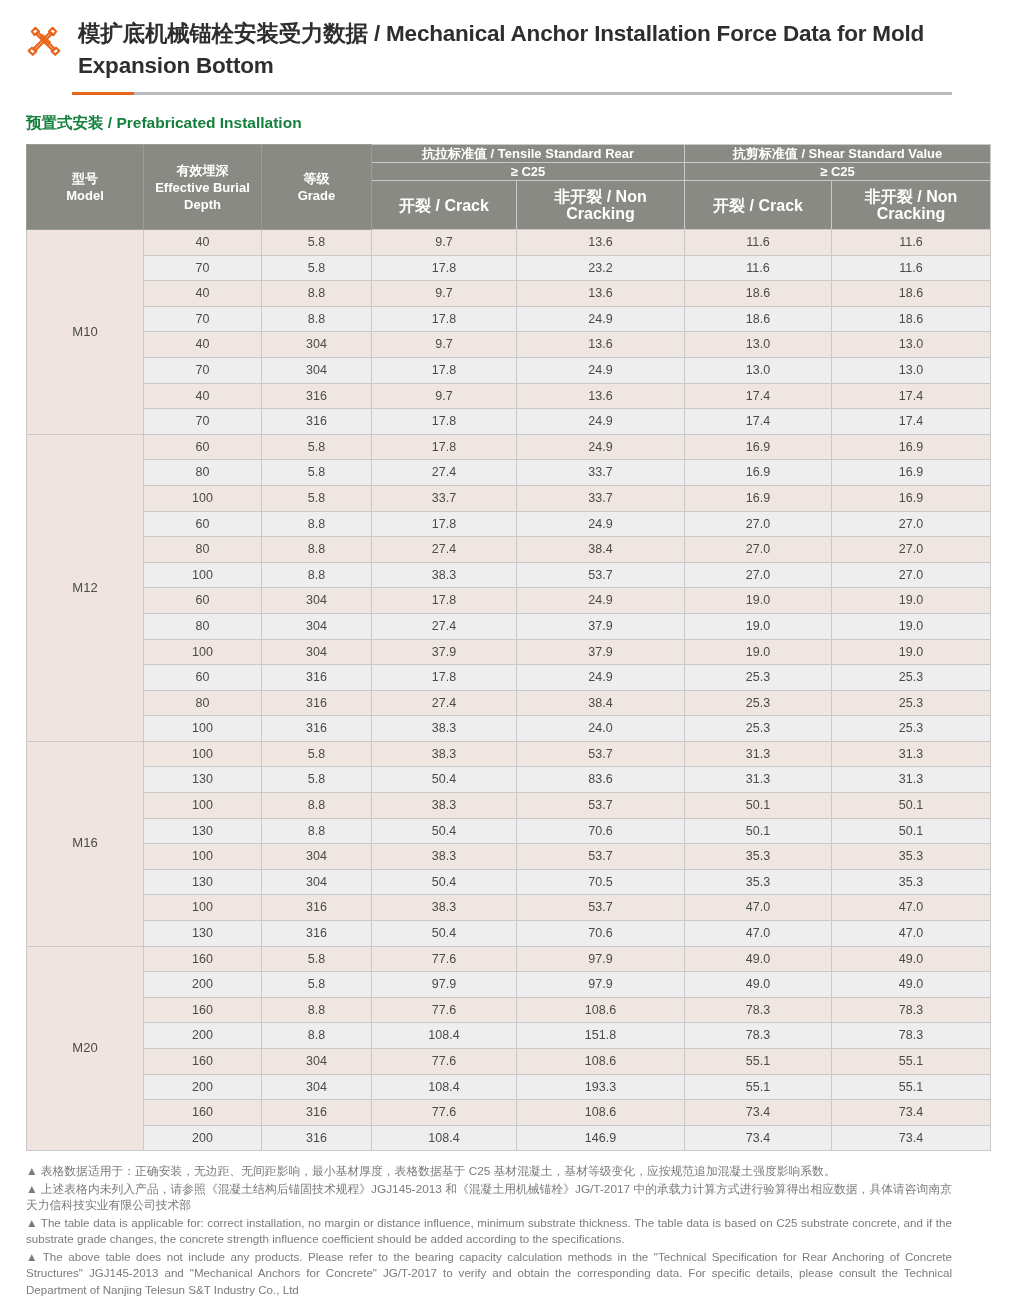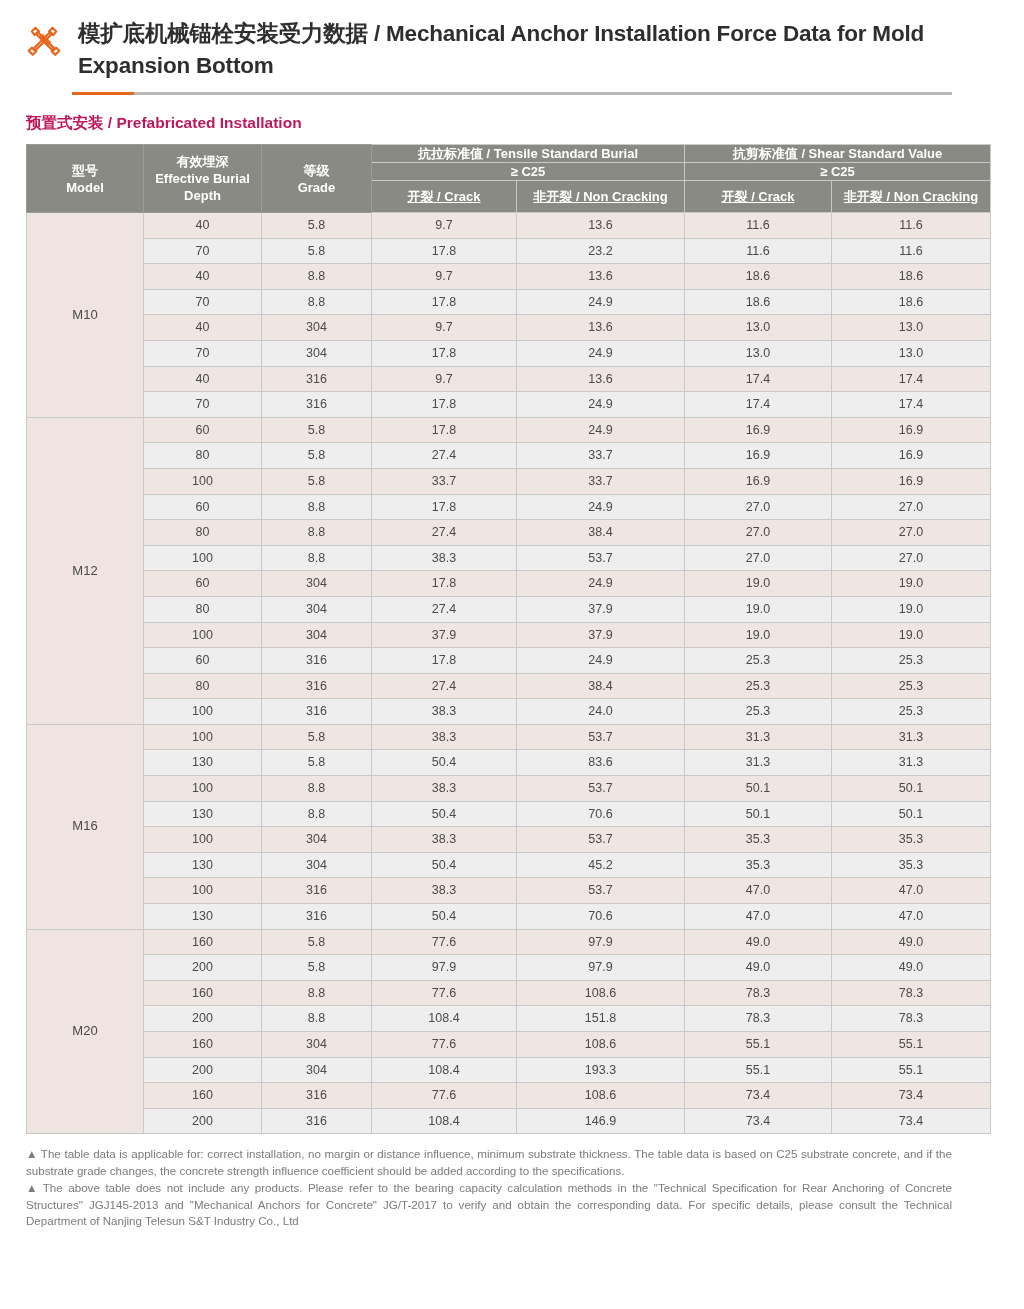--- a/index.html
+++ b/index.html
@@ -60,21 +60,21 @@
     position: absolute;
     left: 0;
     top: 0;
     width: 62px;
     height: 3px;
     background: #e8661c;
   }
   .subtitle {
     font-size: 15.5px;
     font-weight: bold;
-    color: #be185d;
+    color: #15803d;
     margin: 18px 0 10px 0;
   }
 
   
   table.spec {
     width: 964px;
     border-collapse: collapse;
     table-layout: fixed;
     font-size: 12.5px;
   }
@@ -88,23 +88,22 @@
     background: #8a8a85;
     color: #ffffff;
     font-weight: bold;
     font-size: 13px;
     line-height: 17px;
     border-color: #9c9c97;
     padding: 6px 3px;
   }
   thead th.outer-edge { border-color: #9c9c97; }
   thead th.sub {
-    font-size: 13px;
+    font-size: 16px;
     padding: 7px 3px;
-    text-decoration: underline;
   }
   tbody td {
     height: 24.6px;
     line-height: 24.6px;
     color: #4a4a4a;
     font-size: 12.5px;
   }
   tbody tr.band-a td { background: #f0e6e1; }
   tbody tr.band-b td { background: #eeeeee; }
   td.model-cell {
@@ -184,21 +183,21 @@
           <div>Model</div>
         </th>
         <th class="outer-edge" rowspan="3">
           <div>有效埋深</div>
           <div>Effective Burial Depth</div>
         </th>
         <th class="outer-edge" rowspan="3">
           <div>等级</div>
           <div>Grade</div>
         </th>
-        <th colspan="2">抗拉标准值 / Tensile Standard Burial</th>
+        <th colspan="2">抗拉标准值 / Tensile Standard Rear</th>
         <th colspan="2">抗剪标准值 / Shear Standard Value</th>
       </tr>
       <tr>
         <th colspan="2">≥ C25</th>
         <th colspan="2">≥ C25</th>
       </tr>
       <tr>
         <th class="sub">开裂 / Crack</th>
         <th class="sub">非开裂 / Non Cracking</th>
         <th class="sub">开裂 / Crack</th>
@@ -406,21 +405,21 @@
           <td>304</td>
           <td>38.3</td>
           <td>53.7</td>
           <td>35.3</td>
           <td>35.3</td>
         </tr>
         <tr class="band-b">
           <td>130</td>
           <td>304</td>
           <td>50.4</td>
-          <td>45.2</td>
+          <td>70.5</td>
           <td>35.3</td>
           <td>35.3</td>
         </tr>
         <tr class="band-a">
           <td>100</td>
           <td>316</td>
           <td>38.3</td>
           <td>53.7</td>
           <td>47.0</td>
           <td>47.0</td>
@@ -495,17 +494,19 @@
           <td>316</td>
           <td>108.4</td>
           <td>146.9</td>
           <td>73.4</td>
           <td>73.4</td>
         </tr>
       </tbody>
   </table>
 
   <div class="notes" id="notes-block">
+      <p class="note cn"><span class="tri">▲</span><span>表格数据适用于：正确安装，无边距、无间距影响，最小基材厚度，表格数据基于 C25 基材混凝土，基材等级变化，应按规范追加混凝土强度影响系数。</span></p>
+      <p class="note cn"><span class="tri">▲</span><span>上述表格内未列入产品，请参照《混凝土结构后锚固技术规程》JGJ145-2013 和《混凝土用机械锚栓》JG/T-2017 中的承载力计算方式进行验算得出相应数据，具体请咨询南京天力信科技实业有限公司技术部</span></p>
       <p class="note"><span class="tri">▲</span><span>The table data is applicable for: correct installation, no margin or distance influence, minimum substrate thickness. The table data is based on C25 substrate concrete, and if the substrate grade changes, the concrete strength influence coefficient should be added according to the specifications.</span></p>
       <p class="note"><span class="tri">▲</span><span>The above table does not include any products. Please refer to the bearing capacity calculation methods in the "Technical Specification for Rear Anchoring of Concrete Structures" JGJ145-2013 and "Mechanical Anchors for Concrete" JG/T-2017 to verify and obtain the corresponding data. For specific details, please consult the Technical Department of Nanjing Telesun S&amp;T Industry Co., Ltd</span></p>
     </div>
 
 </div>
 
 </body></html>

